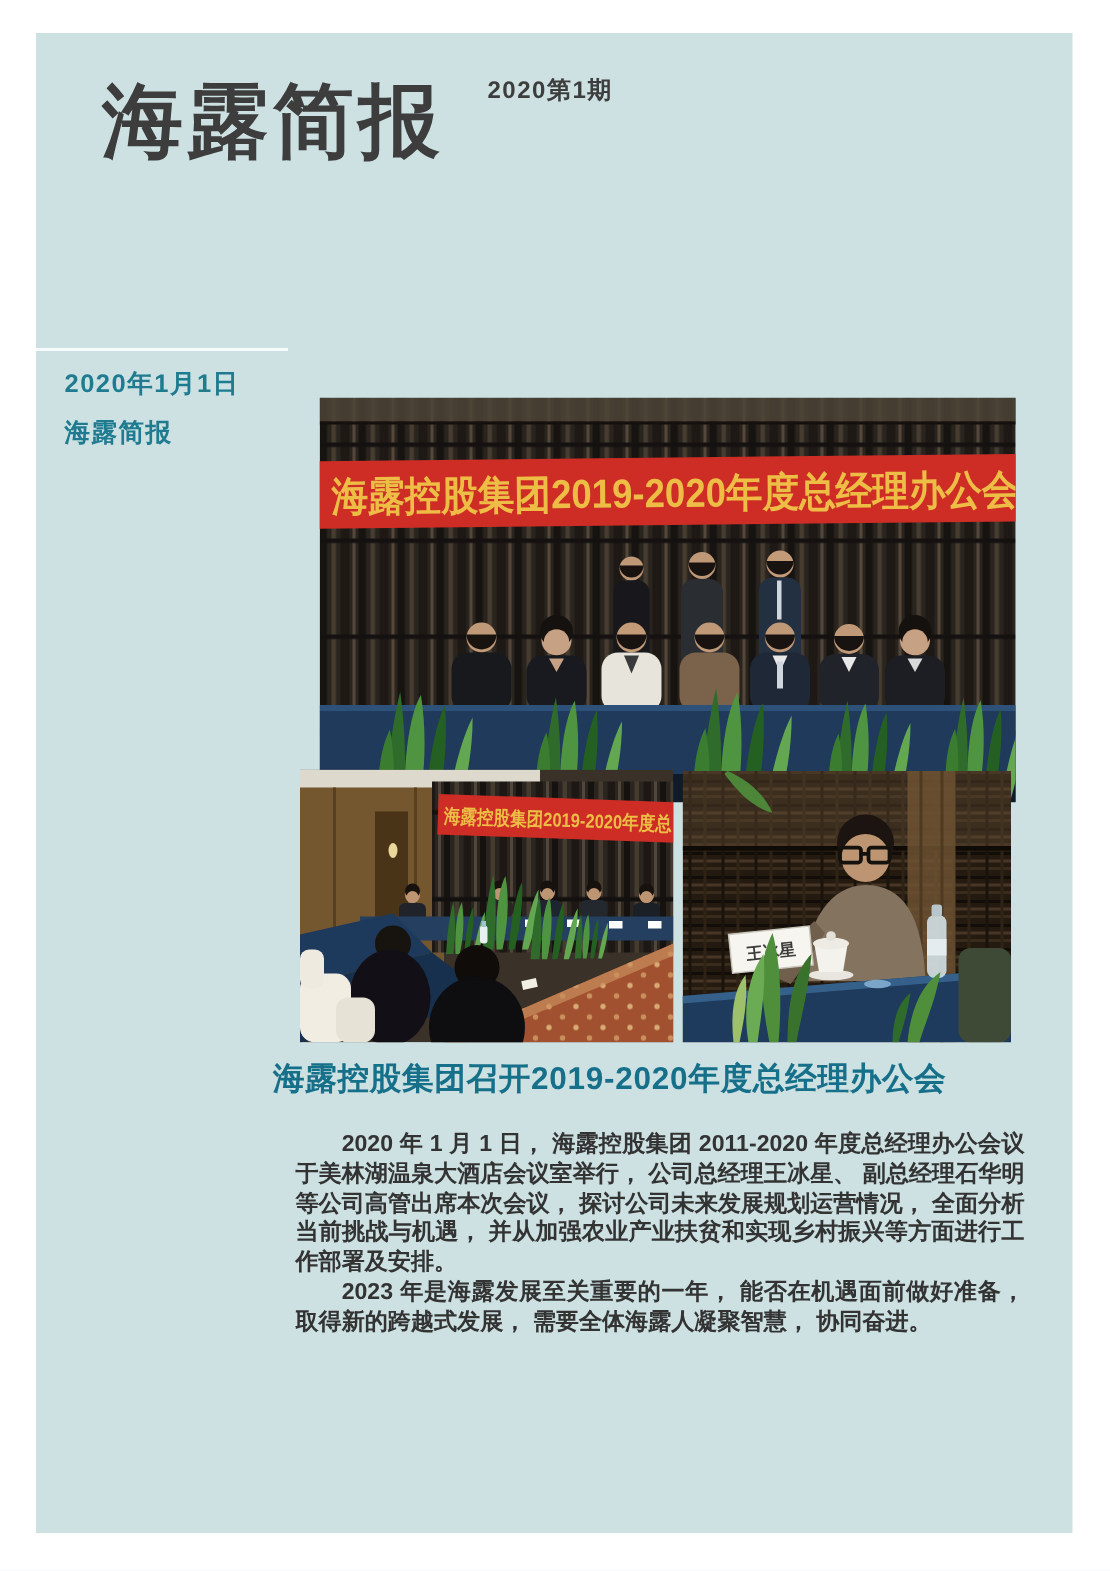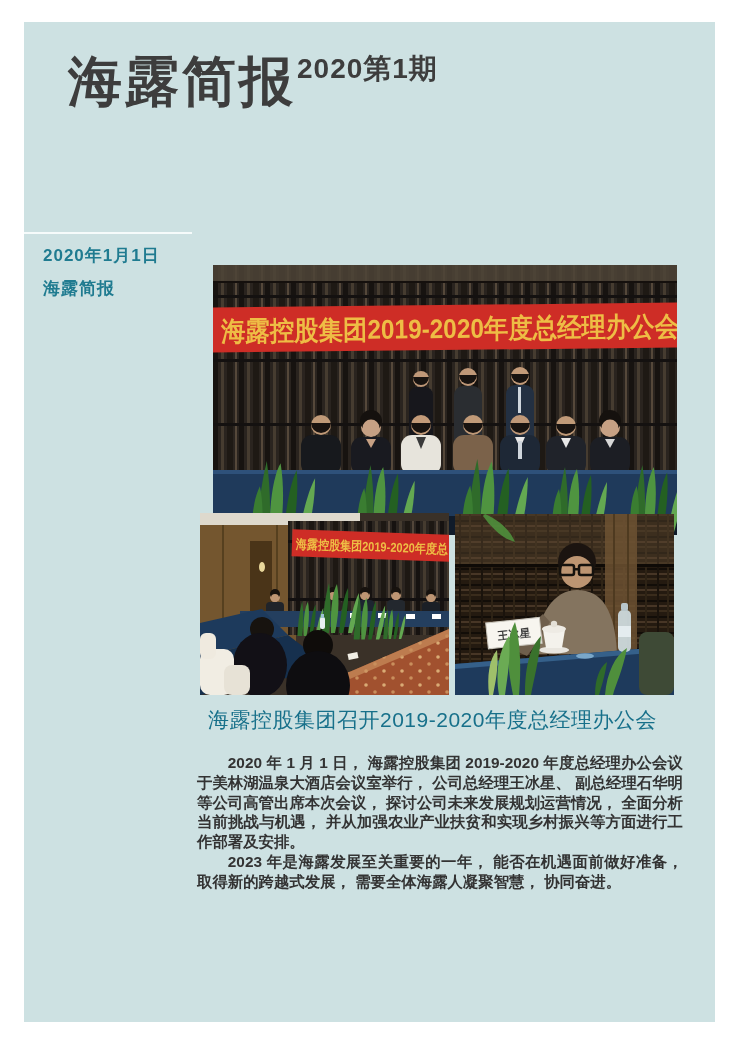--- a/index.html
+++ b/index.html
@@ -15,41 +15,41 @@
   }
   .masthead {
     position: absolute; left: 68px; top: 50px;
     display: flex; align-items: flex-start;
   }
   .masthead .title {
     font-size: 54px; font-weight: 900; color: #3d3d3d;
     letter-spacing: 3px; line-height: 1.18;
   }
   .masthead .issue {
-    font-size: 28px; font-weight: 800; color: #3d3d3d;
-    margin-left: 1px; margin-bottom: 6px; letter-spacing: 1px;
+    font-size: 16px; font-weight: 800; color: #3d3d3d;
+    margin-left: 29px; margin-bottom: 6px; letter-spacing: 1px;
   }
   .divider {
     position: absolute; left: 24px; top: 232px;
     width: 168px; height: 2px; background: #f6fbfb;
   }
   .side-text {
     position: absolute; left: 43px; font-size: 17px; font-weight: 700;
     color: #1f7b90; letter-spacing: 1px; text-align: center;
   }
   .side-date { top: 244px; }
   .side-dept { top: 277px; }
   .photo { position: absolute; overflow: hidden; }
   .photo svg { display: block; }
   .photo-main  { left: 213px; top: 233px; width: 464px; height: 270px; margin-top: 32px; }
   .photo-left  { left: 200px; top: 513px; width: 249px; height: 182px; }
   .photo-right { left: 455px; top: 514px; width: 219px; height: 181px; }
   .article-heading {
-    position: absolute; left: 208px; top: 706px; width: 490px;
-    font-size: 21px; font-weight: 400; color: #17708a;
+    position: absolute; left: 182px; top: 706px; width: 490px;
+    font-size: 21px; font-weight: 700; color: #17708a;
     letter-spacing: 0.5px; line-height: 1.35;
   }
   .article-body {
     position: absolute; left: 197px; top: 753px; width: 486px;
     font-size: 15.4px; font-weight: 600; color: #333333;
     line-height: 19.8px; text-align: justify;
   }
   .article-body p { text-indent: 2em; margin: 0; }
   .banner-text { font-weight: bold; }
 </style>
@@ -297,17 +297,17 @@
         <path d="M150,181 C152,158 160,142 172,134 C168,156 160,172 158,181 Z" fill="#4f8f3c"></path>
         <path d="M140,181 C140,166 144,154 152,148 C150,162 146,174 144,181 Z" fill="#2f6b2a"></path>
       </g>
       <rect x="184" y="118" width="35" height="63" rx="8" fill="#3e4a36"></rect>
     </svg>
   </div>
 
   <div class="article-heading">海露控股集团召开2019-2020年度总经理办公会</div>
 
   <div class="article-body">
-    <p>2020 年 1 月 1 日， 海露控股集团 2019-2020 年度总经理办公会议于美林湖温泉大酒店会议室举行， 公司总经理王冰星、 副总经理石华明等公司高管出席本次会议， 探讨公司未来发展规划运营情况， 全面分析当前挑战与机遇， 并从加强农业产业扶贫和实现乡村振兴等方面进行工作部署及安排。</p>
+    <p>2020 年 1 月 1 日， 海露控股集团 2011-2020 年度总经理办公会议于美林湖温泉大酒店会议室举行， 公司总经理王冰星、 副总经理石华明等公司高管出席本次会议， 探讨公司未来发展规划运营情况， 全面分析当前挑战与机遇， 并从加强农业产业扶贫和实现乡村振兴等方面进行工作部署及安排。</p>
     <p>2023 年是海露发展至关重要的一年， 能否在机遇面前做好准备， 取得新的跨越式发展， 需要全体海露人凝聚智慧， 协同奋进。</p>
   </div>
 
 </div>
 
 </body></html>

